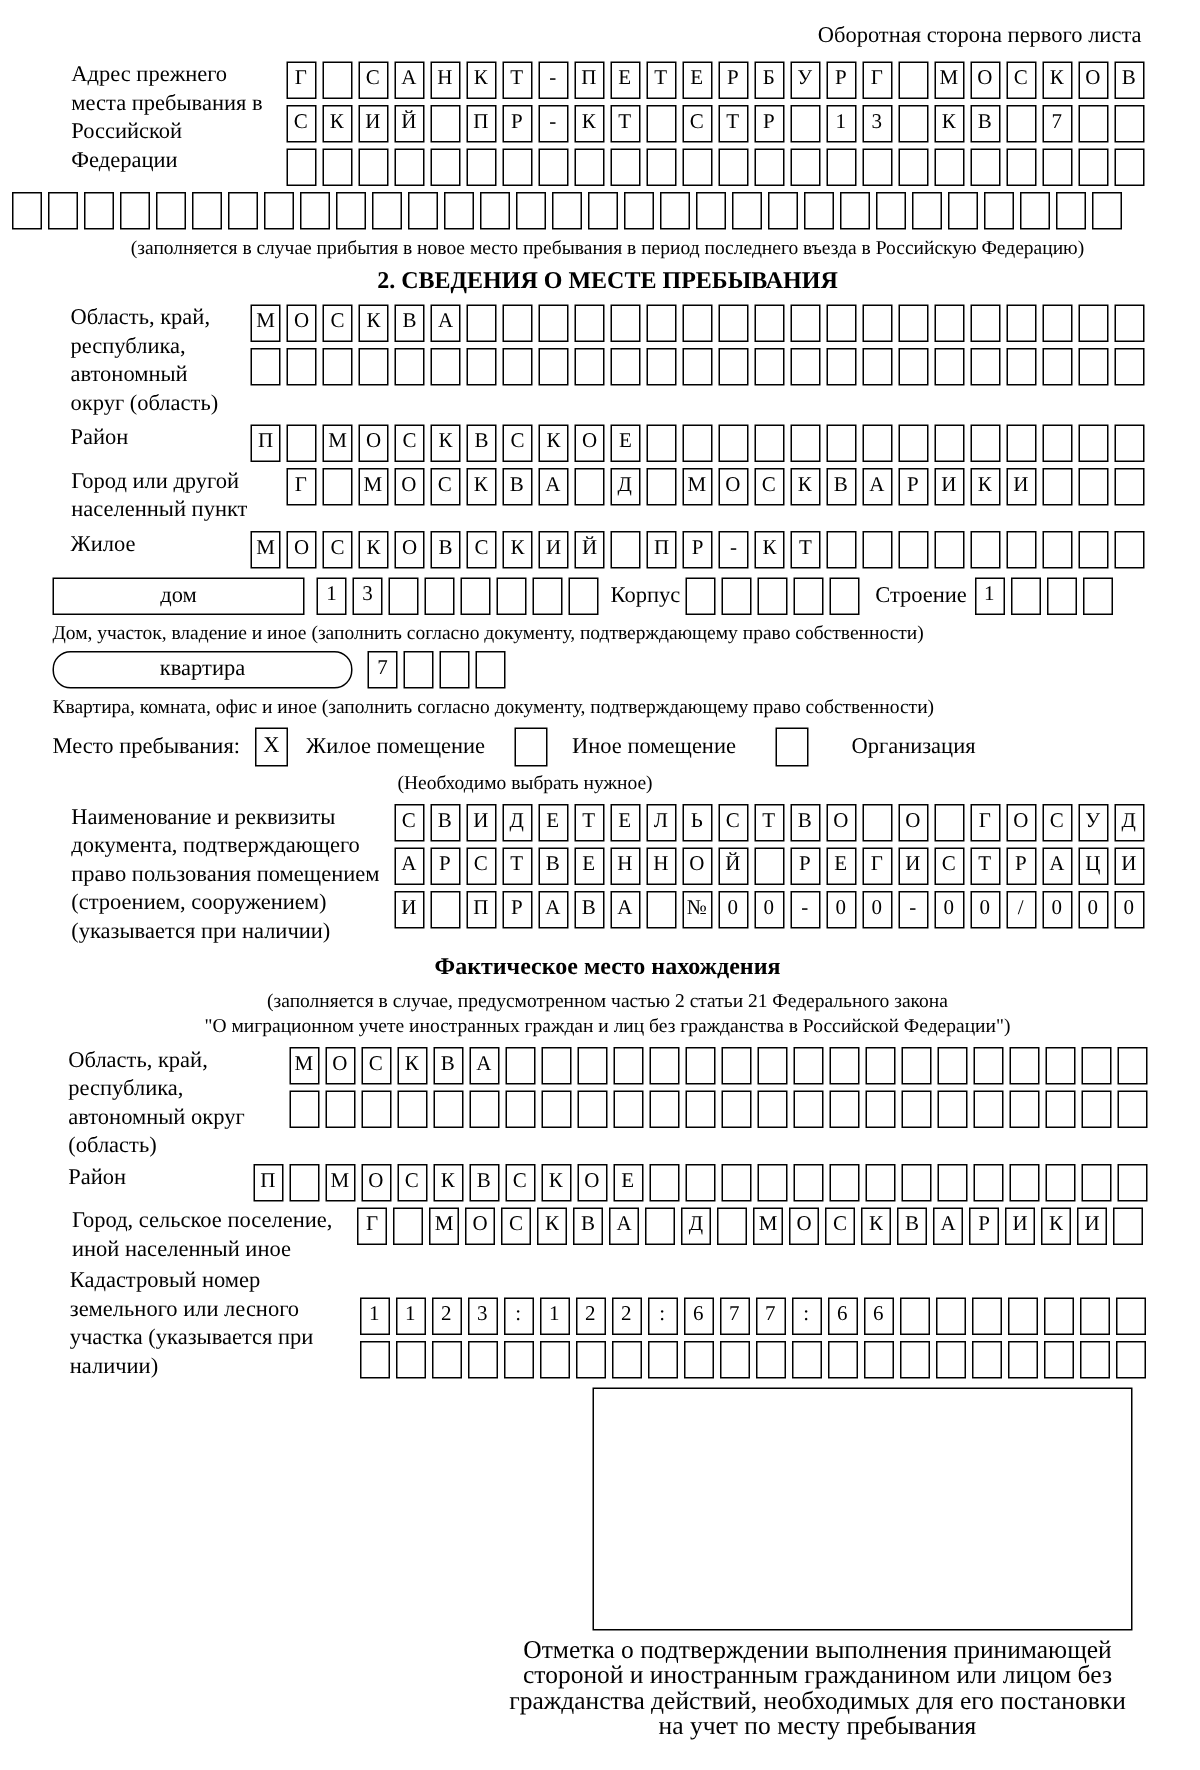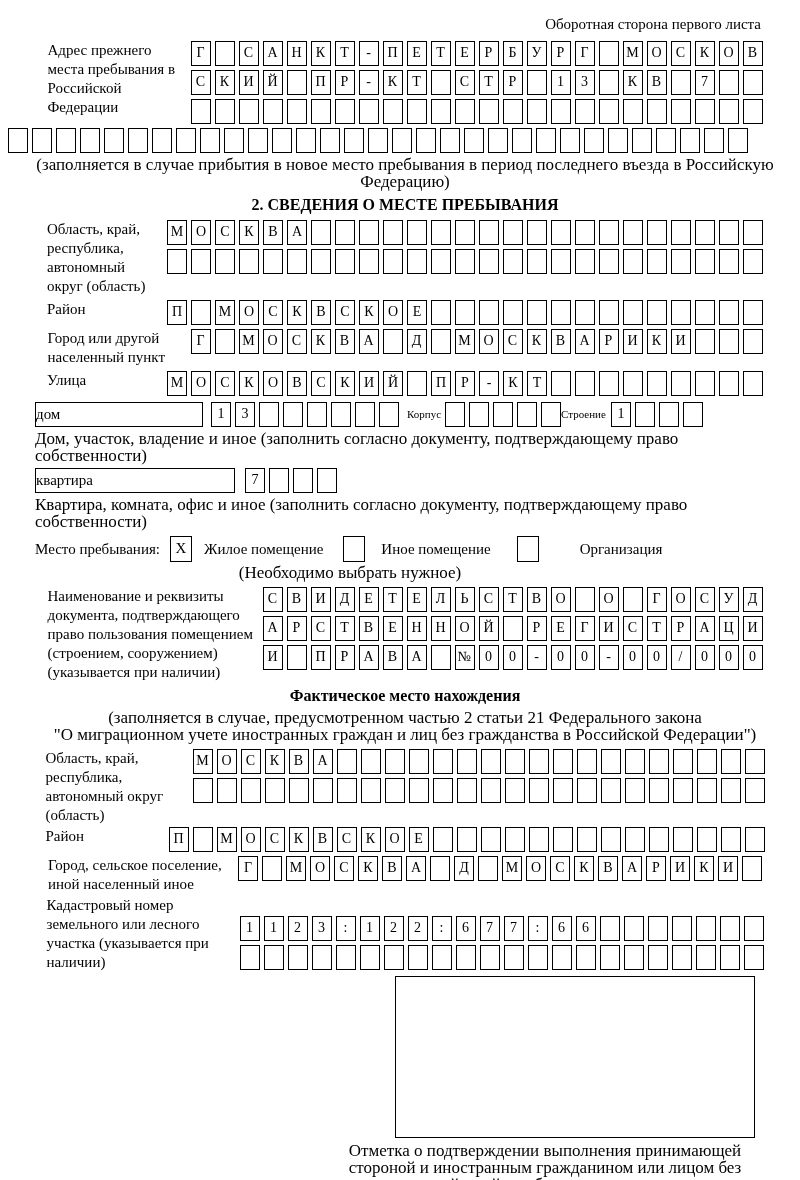--- a/index.html
+++ b/index.html
@@ -25,34 +25,34 @@
   .frow { display: flex; align-items: flex-start; justify-content: center; }
   .rows { display: flex; flex-direction: column; gap: 4px; }
   .cells { display: flex; gap: 4px; }
   .cell {
     display: inline-block; width: 20px; height: 25px; min-width: 20px;
     border: 1.5px solid #000; text-align: center;
     font-size: 14px; line-height: 22px; font-family: "Liberation Serif", serif;
   }
   .fullrow { margin-left: -27px; margin-top: 4px; }
 
-  .note { font-size: 17px; line-height: 17px; }
+  .note { font-size: 13px; line-height: 17px; }
   .center { text-align: center; }
 
   .sec-title { text-align: center; font-weight: bold; font-size: 16px; line-height: 19px; margin-top: 5px; }
 
   .bigbox {
-    height: 25px; border: 1.5px solid #000; 
+    height: 25px; border: 1.5px solid #000; text-align: center;
     font-size: 15px; line-height: 22px;
   }
   .bb168 { width: 168px; min-width: 168px; }
-  .bb200 { width: 200px; min-width: 200px; }
+  .bb200 { width: 200px; min-width: 200px; border-radius: 12px; }
 
   .hrow { display: flex; align-items: flex-start; margin-top: 6px; }
-  .inline-label { font-size: 11px; line-height: 25px; white-space: nowrap; }
+  .inline-label { font-size: 15px; line-height: 25px; white-space: nowrap; }
 
   .chrow { display: flex; align-items: center; margin-top: 6px; font-size: 15px; }
   .chk { width: 22px; min-width: 22px; height: 26px; line-height: 23px; font-size: 15px; }
   .choose-note { margin-left: 155px; width: 320px; text-align: center; margin-top: 2px; }
 
   .mt2 { margin-top: 2px; } .mt3 { margin-top: 3px; } .mt4 { margin-top: 4px; }
   .mt6 { margin-top: 6px; } .mt8 { margin-top: 8px; }
 
   .stamp-box {
     margin-left: 360px; margin-top: 4px;
@@ -306,21 +306,21 @@
         <span class="cell">И</span>
         <span class="cell">К</span>
         <span class="cell">И</span>
         <span class="cell"></span>
         <span class="cell"></span>
         <span class="cell"></span>
       </div>
   </div>
 
   <div class="frow mt4">
-    <div class="label w120">Улица</div>
+    <div class="label w120">Жилое</div>
     <div class="cells">
         <span class="cell">М</span>
         <span class="cell">О</span>
         <span class="cell">С</span>
         <span class="cell">К</span>
         <span class="cell">О</span>
         <span class="cell">В</span>
         <span class="cell">С</span>
         <span class="cell">К</span>
         <span class="cell">И</span>
@@ -356,21 +356,21 @@
         <span class="cell"></span>
       </div>
     <div class="inline-label" style="margin-left:8px">Корпус</div>
     <div class="cells" style="margin-left:4px">
         <span class="cell"></span>
         <span class="cell"></span>
         <span class="cell"></span>
         <span class="cell"></span>
         <span class="cell"></span>
       </div>
-    <div class="inline-label" style="">Строение</div>
+    <div class="inline-label" style="margin-left:10px">Строение</div>
     <div class="cells" style="margin-left:5px">
         <span class="cell">1</span>
         <span class="cell"></span>
         <span class="cell"></span>
         <span class="cell"></span>
       </div>
   </div>
   <div class="note mt3">Дом, участок, владение и иное (заполнить согласно документу, подтверждающему право собственности)</div>
 
   <div class="hrow mt4">
@@ -384,21 +384,21 @@
   </div>
   <div class="note mt3">Квартира, комната, офис и иное (заполнить согласно документу, подтверждающему право собственности)</div>
 
   <div class="chrow">
     <span>Место пребывания:</span>
     <span class="cell chk" style="margin-left:10px">X</span>
     <span style="margin-left:12px">Жилое помещение</span>
     <span class="cell chk" style="margin-left:20px"></span>
     <span style="margin-left:16px">Иное помещение</span>
     <span class="cell chk" style="margin-left:26px"></span>
-    <span style="margin-left:41px">Организация</span>
+    <span style="margin-left:29px">Организация</span>
   </div>
   <div class="note choose-note">(Необходимо выбрать нужное)</div>
 
   <div class="frow mt6">
     <div class="label w215">Наименование и реквизиты документа, подтверждающего право пользования помещением (строением, сооружением) (указывается при наличии)</div>
     <div class="rows">
       <div class="cells">
           <span class="cell">С</span>
           <span class="cell">В</span>
           <span class="cell">И</span>

